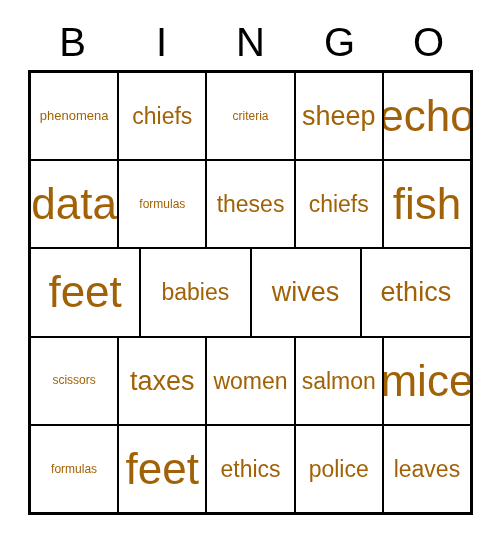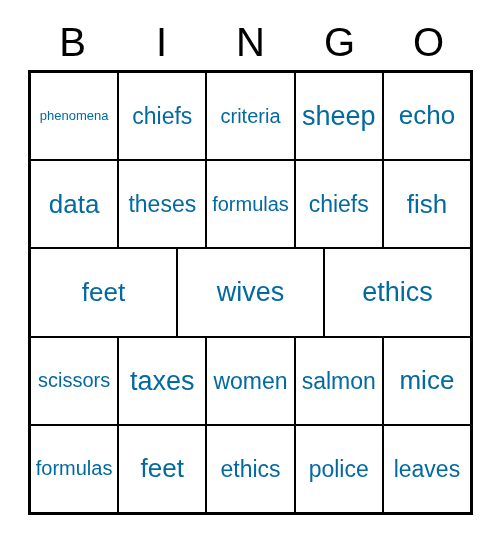--- a/index.html
+++ b/index.html
@@ -78,30 +78,30 @@
     padding: 0 1px;
     box-sizing: border-box;
   }
   .cell:last-child {
     border-right: none;
   }
   .cell-text {
     display: block;
     white-space: nowrap;
     line-height: 1.05;
-    color: #0369a1;
+    color: #a16207;
     text-align: center;
   }
 
   
-  .len-4  { font-size: 26px; }
+  .len-4  { font-size: 44px; }
   .len-5  { font-size: 27px; }
   .len-6  { font-size: 23px; }
   .len-7  { font-size: 20px; }
-  .len-8  { font-size: 20px; }
+  .len-8  { font-size: 12px; }
   .len-9  { font-size: 13px; }
 </style>
 </head>
 <body>
 
 <div id="bingo-card">
 
   <div id="header-row">
     <div class="header-letter">B</div>
     <div class="header-letter">I</div>
@@ -128,36 +128,39 @@
       <div class="cell">
           <span class="cell-text len-4">echo</span>
         </div>
     </div>
 
     <div class="grid-row">
       <div class="cell">
           <span class="cell-text len-4">data</span>
         </div>
       <div class="cell">
+          <span class="cell-text len-8">formulas</span>
+        </div>
+      <div class="cell">
           <span class="cell-text len-6">theses</span>
         </div>
       <div class="cell">
-          <span class="cell-text len-8">formulas</span>
-        </div>
-      <div class="cell">
           <span class="cell-text len-6">chiefs</span>
         </div>
       <div class="cell">
           <span class="cell-text len-4">fish</span>
         </div>
     </div>
 
     <div class="grid-row">
       <div class="cell">
           <span class="cell-text len-4">feet</span>
+        </div>
+      <div class="cell">
+          <span class="cell-text len-6">babies</span>
         </div>
       <div class="cell">
           <span class="cell-text len-5">wives</span>
         </div>
       <div class="cell">
           <span class="cell-text len-5">ethics</span>
         </div>
     </div>
 
     <div class="grid-row">

